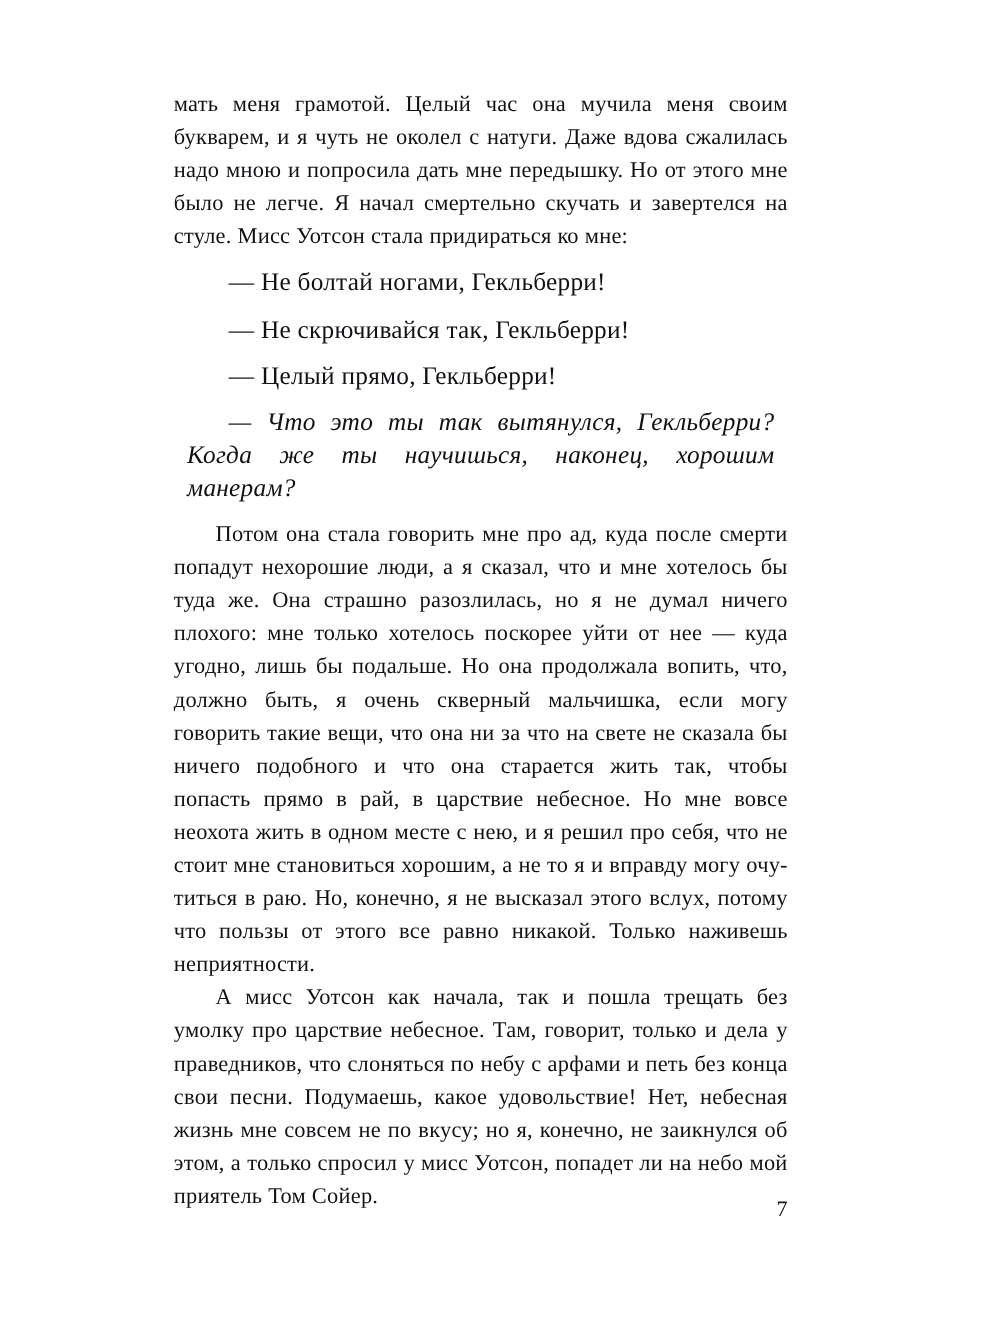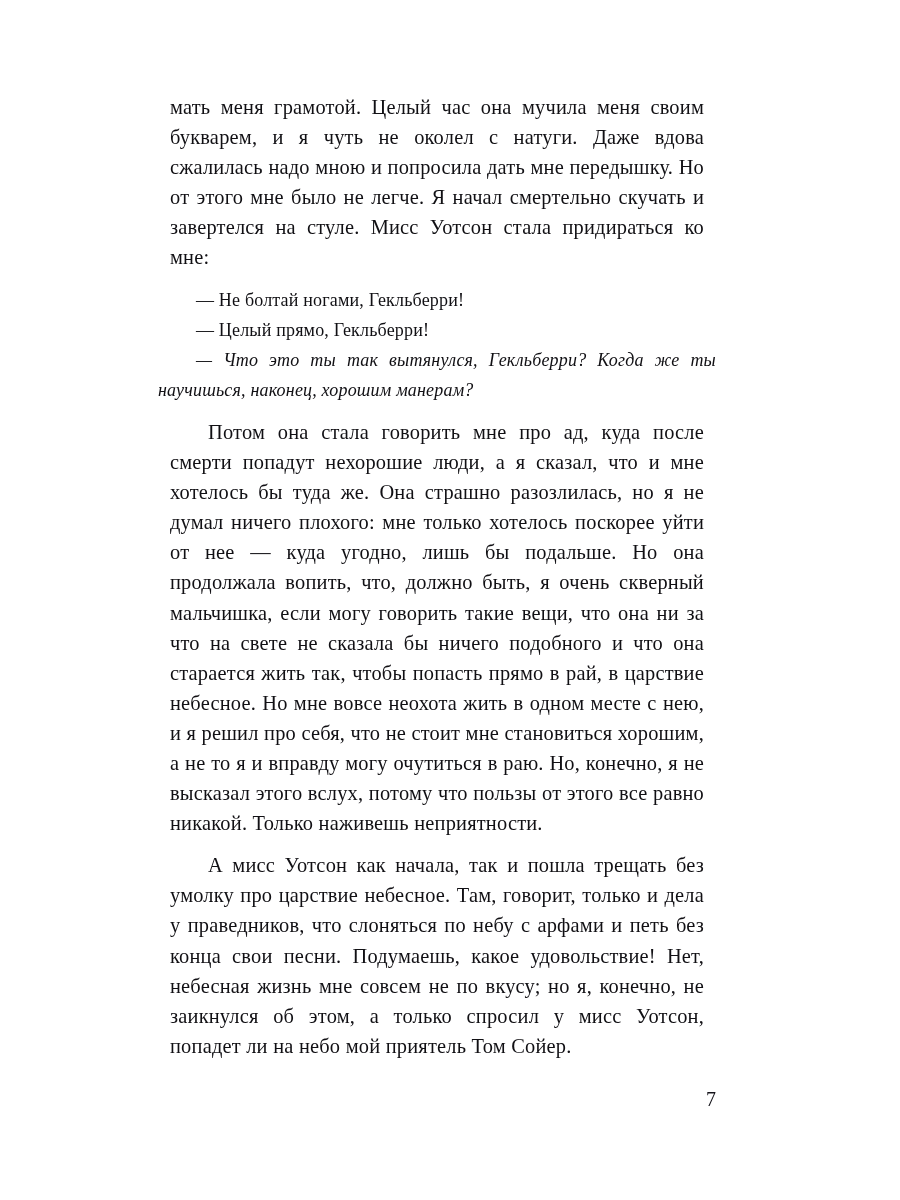--- a/index.html
+++ b/index.html
@@ -20,41 +20,41 @@
   }
 
   .text-block {
     position: absolute;
     left: 158px;
     top: 80px;
     width: 558px;
   }
 
   .para {
-    margin: 12px;
+    margin: 0;
     font-size: 20.4px;
     line-height: 30.1px;
     color: #111014;
     text-align: justify;
     text-justify: inter-word;
     hyphens: manual;
     -webkit-hyphens: manual;
     text-indent: 38px;
     letter-spacing: 0.01em;
     word-spacing: 0.005em;
   }
 
   .para.no-indent {
     text-indent: 0;
   }
 
   
   .dialogue {
-    margin: 0;
-    font-size: 18px;
+    margin: 12px;
+    font-size: 23px;
     line-height: 30.1px;
     color: #111014;
     text-align: left;
     text-indent: 38px;
     letter-spacing: 0.01em;
   }
 
   
   .dialogue.wrapping {
     text-align: justify;
@@ -78,20 +78,21 @@
 <body>
 
 <div class="page">
 
   <div class="text-block">
 
     <p class="para no-indent">мать меня грамотой. Целый час она мучила меня сво­им букварем, и я чуть не околел с натуги. Даже вдова сжалилась надо мною и попросила дать мне передыш­ку. Но от этого мне было не легче. Я начал смертельно скучать и завертелся на стуле. Мисс Уотсон стала при­дираться ко мне:</p>
 
     <p class="dialogue">— Не болтай ногами, Гекльберри!</p>
 
+    <p class="dialogue">— Не скрючивайся так, Гекльберри!</p>
 
     <p class="dialogue">— Целый прямо, Гекльберри!</p>
 
     <p class="dialogue wrapping">— Что это ты так вытянулся, Гекльберри? Когда же ты научишься, наконец, хорошим манерам?</p>
 
     <p class="para">Потом она стала говорить мне про ад, куда после смерти попадут нехорошие люди, а я сказал, что и мне хотелось бы туда же. Она страшно разозлилась, но я не думал ничего плохого: мне только хотелось поскорее уйти от нее — куда угодно, лишь бы подальше. Но она продолжала вопить, что, должно быть, я очень сквер­ный мальчишка, если могу говорить такие вещи, что она ни за что на свете не сказала бы ничего подобного и что она старается жить так, чтобы попасть прямо в рай, в царствие небесное. Но мне вовсе неохота жить в одном месте с нею, и я решил про себя, что не стоит мне становиться хорошим, а не то я и вправду могу очу­титься в раю. Но, конечно, я не высказал этого вслух, потому что пользы от этого все равно никакой. Только наживешь неприятности.</p>
 
     <p class="para">А мисс Уотсон как начала, так и пошла трещать без умолку про царствие небесное. Там, говорит, только и дела у праведников, что слоняться по небу с арфами и петь без конца свои песни. Подумаешь, какое удо­вольствие! Нет, небесная жизнь мне совсем не по вку­су; но я, конечно, не заикнулся об этом, а только спро­сил у мисс Уотсон, попадет ли на небо мой приятель Том Сойер.</p>
 
   </div>

